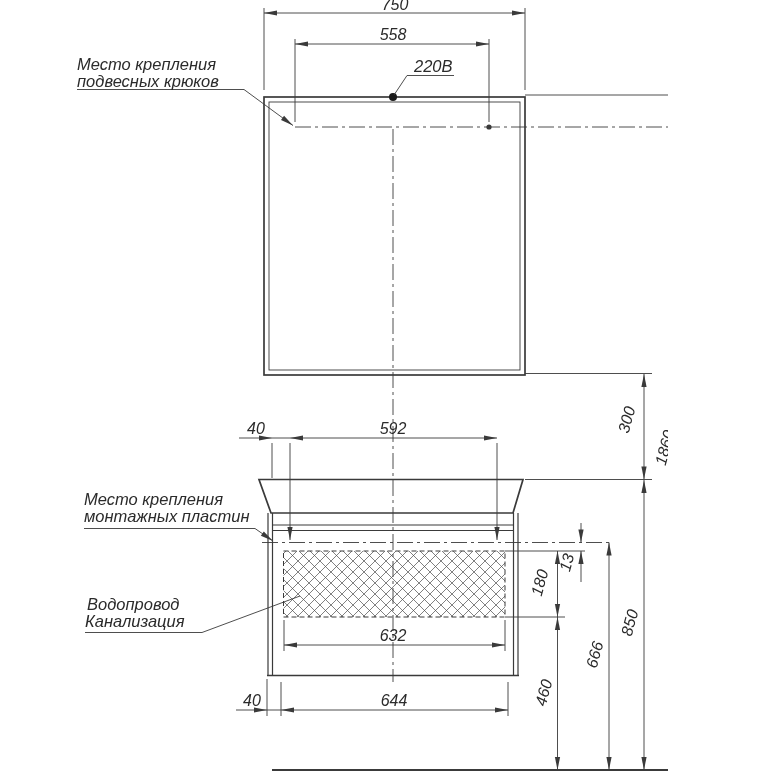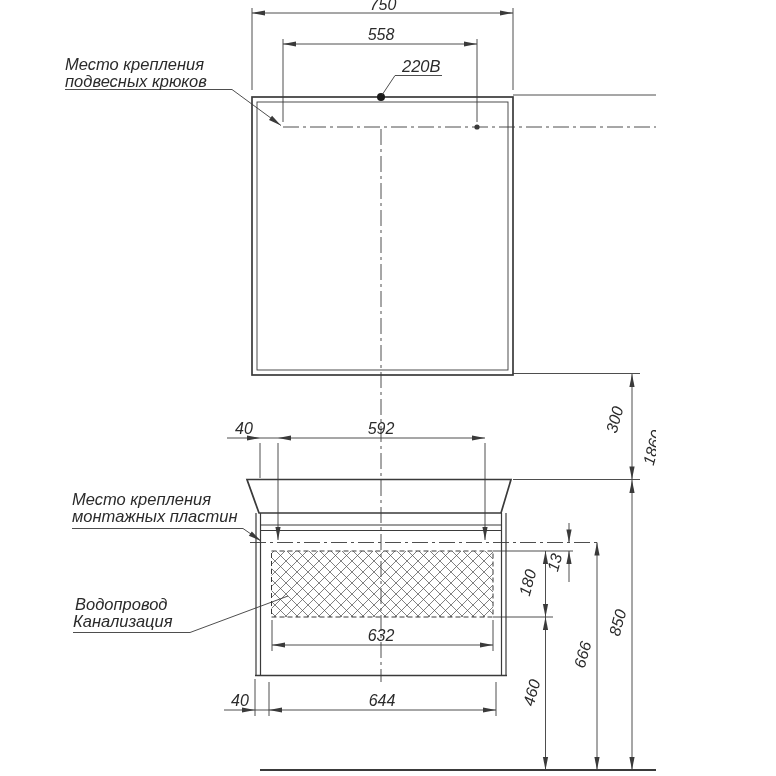--- a/index.html
+++ b/index.html
@@ -1,16 +1,16 @@
 <!DOCTYPE html>
 <html><head>
 <meta charset="utf-8">
 <style>
   html,body{margin:0;padding:0;background:#ffffff;}
-  .stage{width:656px;height:776px;position:relative;background:#ffffff;overflow:hidden;}
+  .stage{width:656px;height:776px;position:relative;background:#ffffff;overflow:hidden;margin-left:12px;}
   svg{display:block;}
   .ln{stroke:#3a3a3a;stroke-width:1;fill:none;stroke-linecap:butt;}
   .main{stroke-width:1.7;}
   .med{stroke-width:1.2;}
   .thin{stroke-width:0.9;}
   .floor{stroke-width:2;}
   .dd{stroke-dasharray:16 4 3 4;}
   text{font-family:"Liberation Sans",sans-serif;font-style:italic;fill:#2b2b2b;}
   .dim{font-size:16px;text-anchor:middle;}
   .dimv{font-size:16px;text-anchor:middle;}

